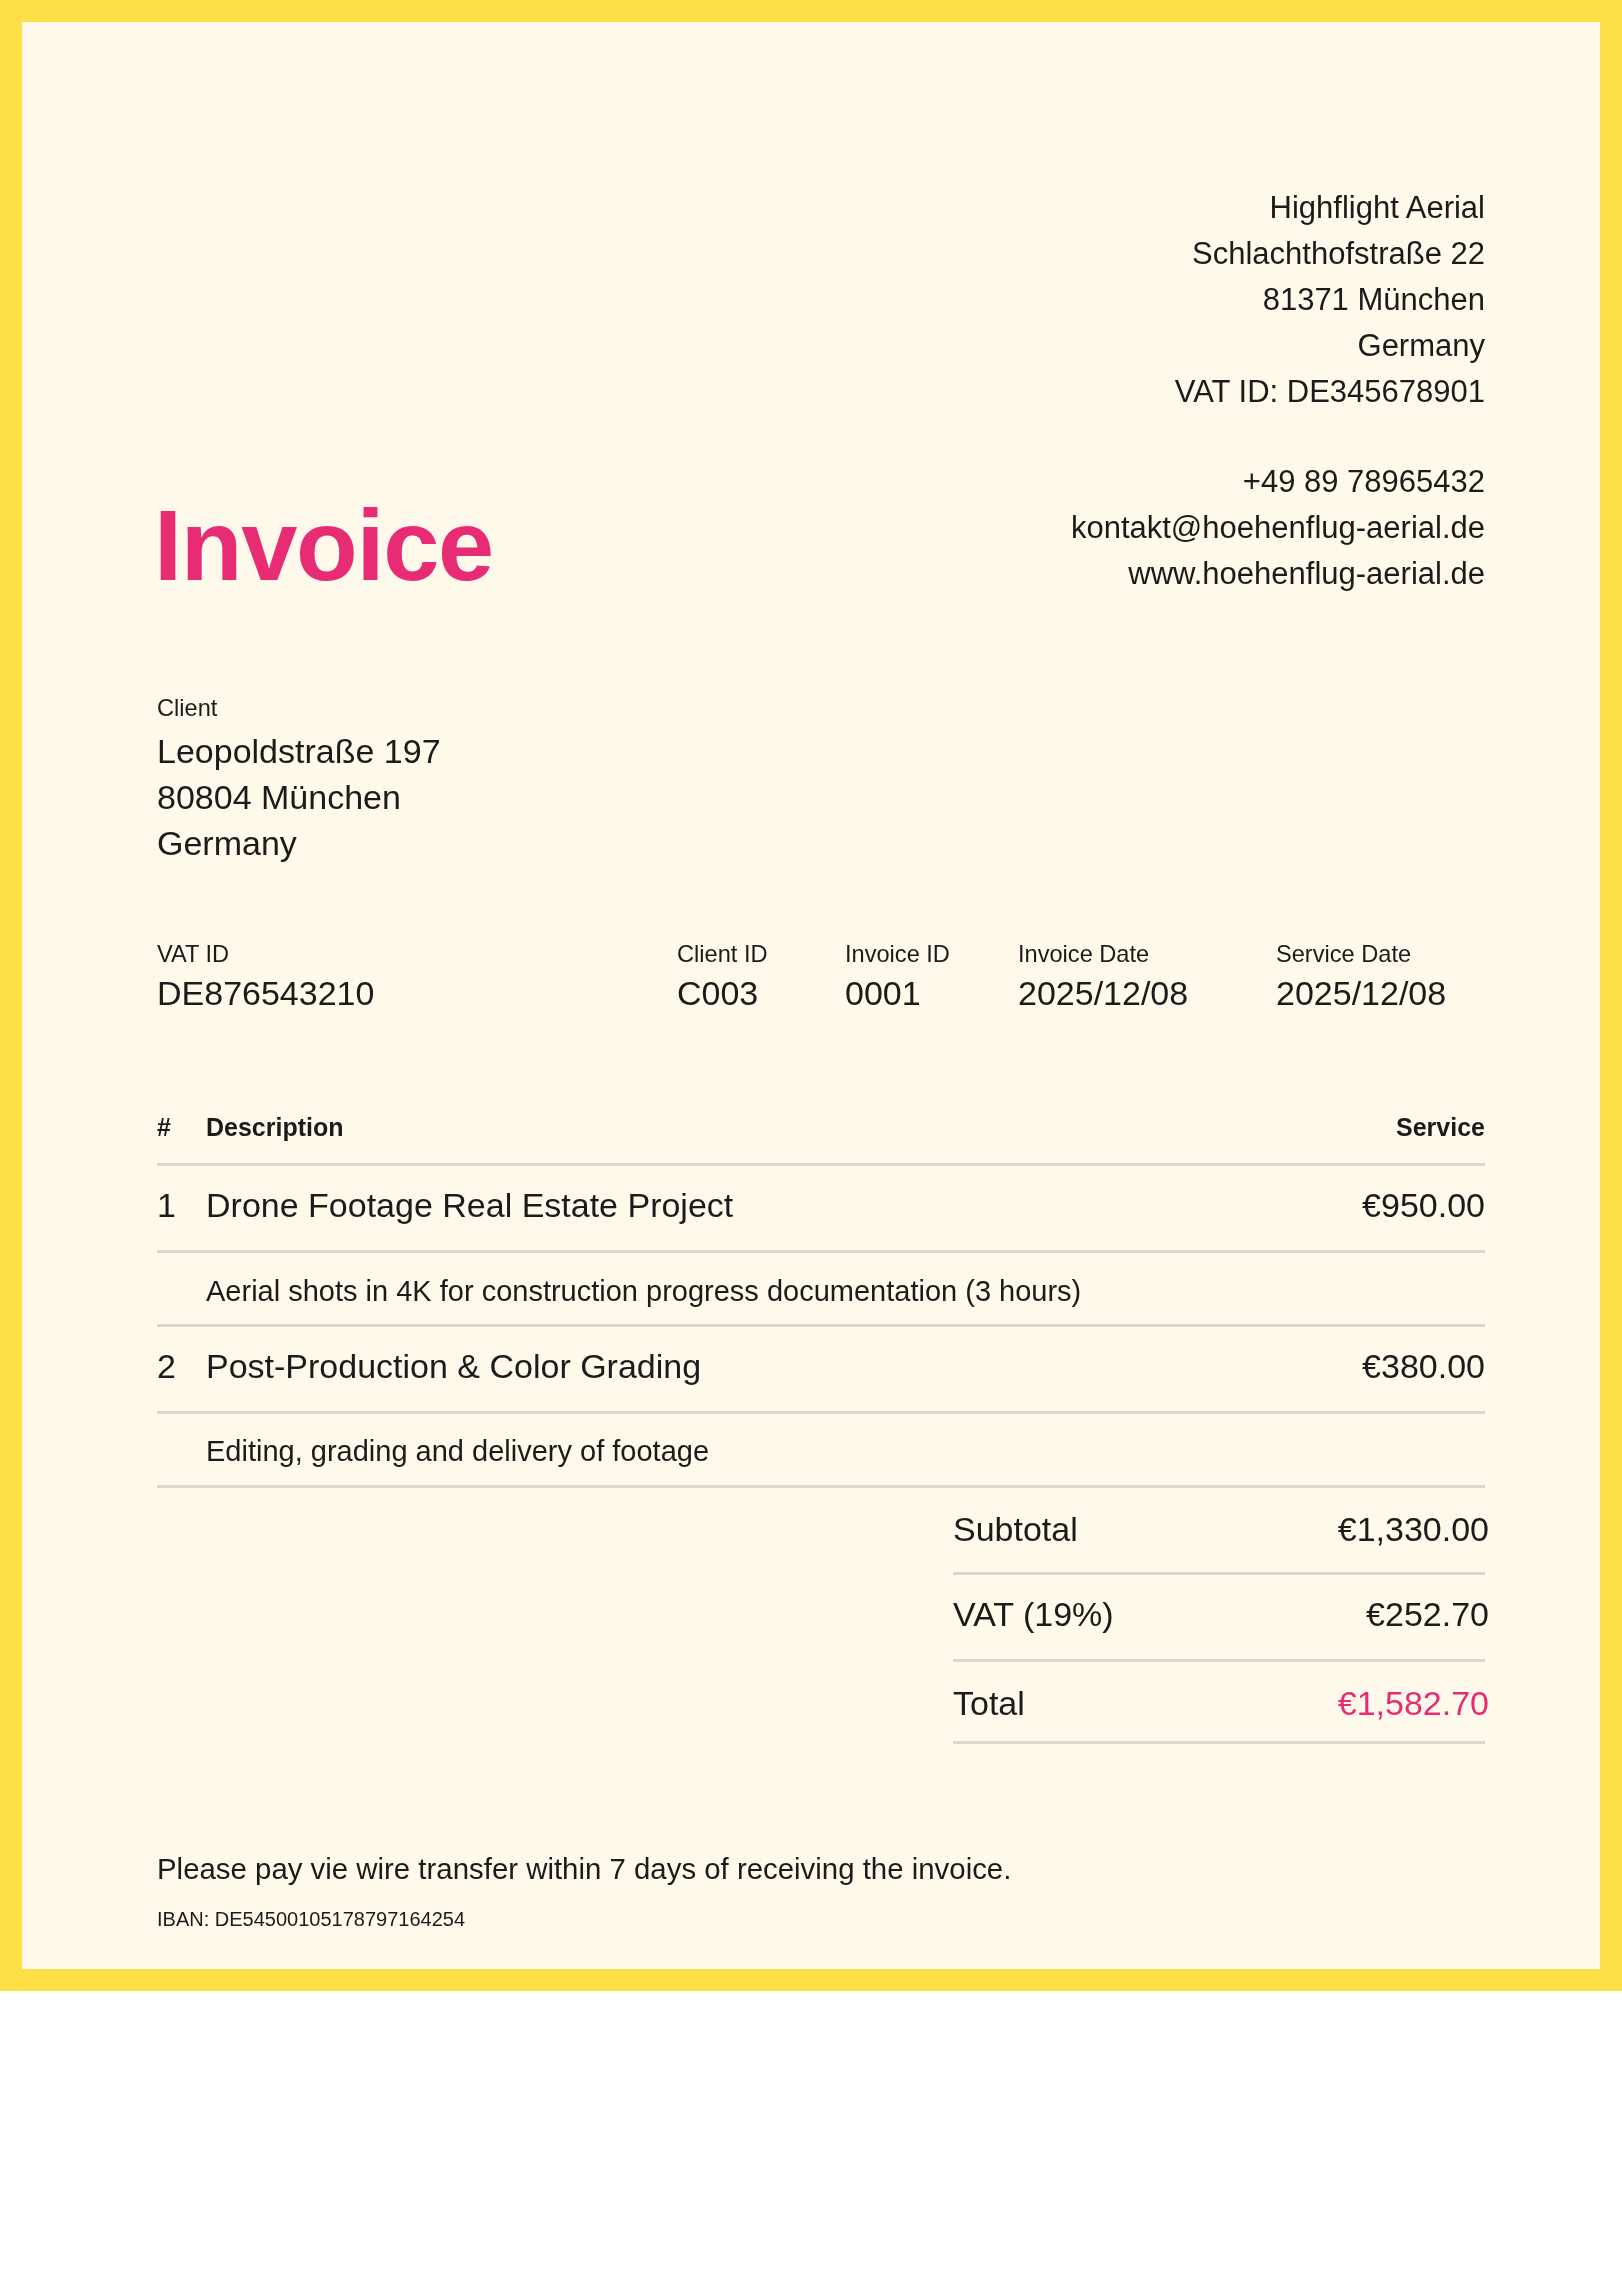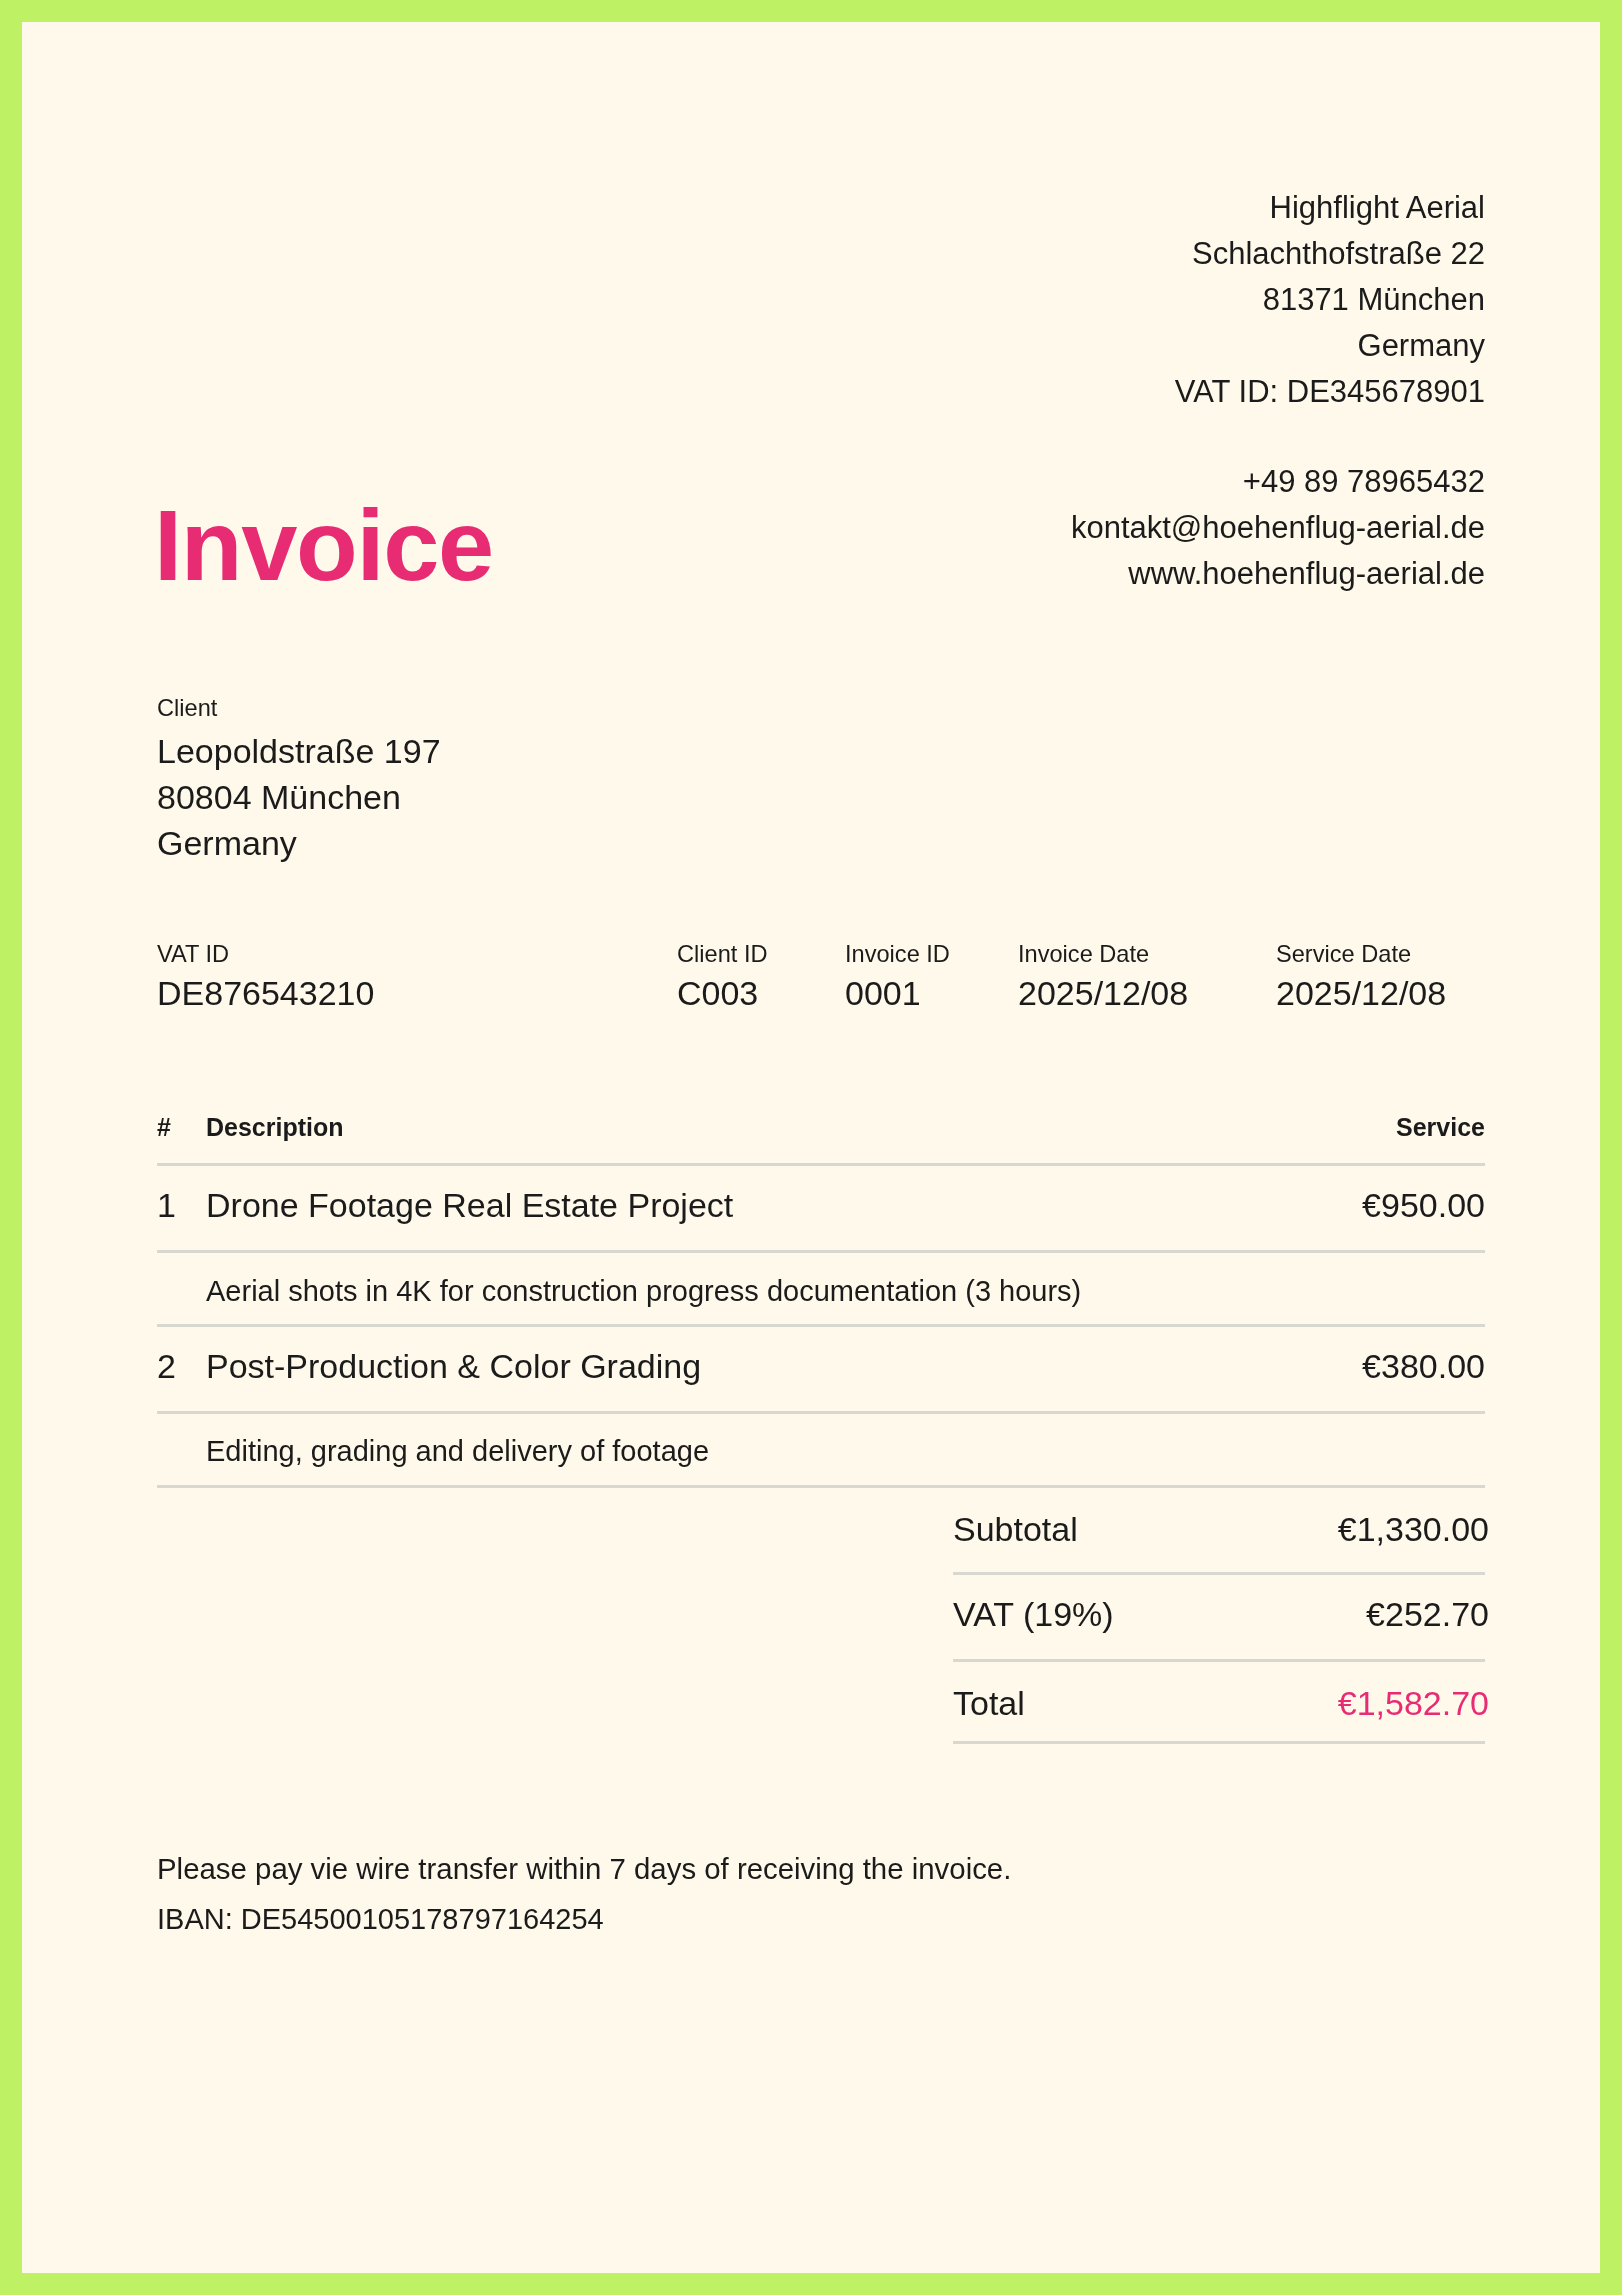--- a/index.html
+++ b/index.html
@@ -4,22 +4,22 @@
 <style>
   * { margin:0; padding:0; box-sizing:border-box; }
   html, body { width:1622px; height:2295px; }
   body {
     font-family:"Liberation Sans", sans-serif;
     color:#1b1b1b;
     overflow:hidden;
   }
   .page {
     position:relative;
-    width:1622px; height:2295px;
-    background:#bef264;
+    width:1622px; height:1991px;
+    background:#fde047;
   }
   .sheet {
     position:absolute;
     left:21.6px; top:21.6px; right:21.6px; bottom:21.6px;
     background:#fff9eb;
   }
   .abs { position:absolute; }
 
   
   .company-block {
@@ -62,21 +62,21 @@
   }
   .rule-wide  { left:157px; right:137px; }
   .rule-total { left:953px; right:137px; }
 
   
   .total-label { left:953px; font-size:34px; line-height:42px; }
   .total-value { right:133px; text-align:right; font-size:34px; line-height:42px; }
 
   
   .footer-note { left:157px; top:1850px; font-size:29.4px; line-height:37px; }
-  .footer-iban { left:157px; top:1902px; font-size:29px; line-height:35px; }
+  .footer-iban { left:157px; top:1902px; font-size:20px; line-height:35px; }
 
   .accent { color:#e82c74; }
 </style>
 </head>
 <body>
 
 <div class="page">
   <div class="sheet"></div>
 
   <div class="abs company-block">

